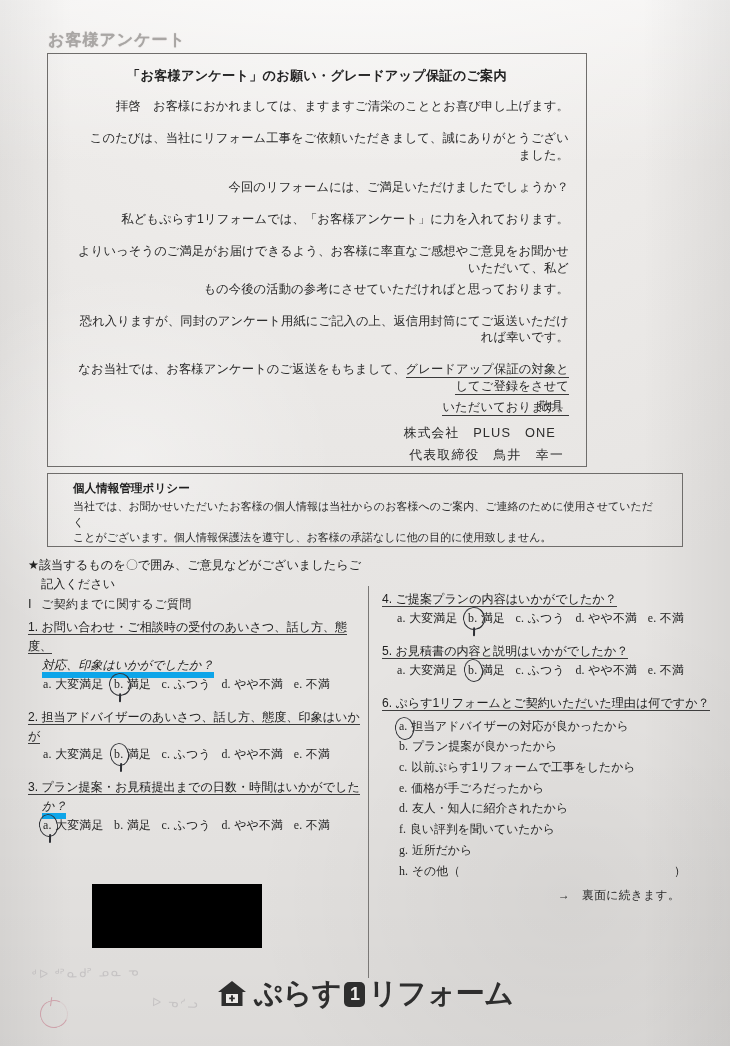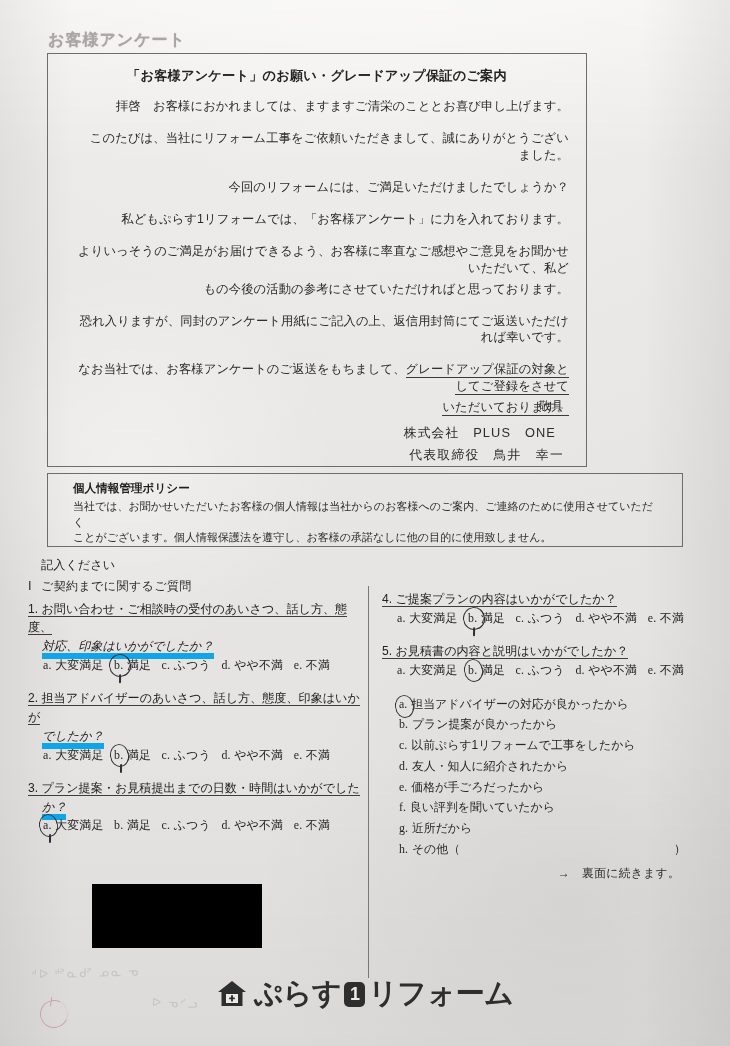--- a/index.html
+++ b/index.html
@@ -184,20 +184,21 @@
     <div class="privacy-body">当社では、お聞かせいただいたお客様の個人情報は当社からのお客様へのご案内、ご連絡のために使用させていただく</div>
     <div class="privacy-body">ことがございます。個人情報保護法を遵守し、お客様の承諾なしに他の目的に使用致しません。</div>
   </div>
 
   <div class="survey">
     <div class="divider"></div>
 
     <div class="col-left">
 
       <div class="star-line">
+        <span>★該当するものを〇で囲み、ご意見などがございましたらご</span>
         <span class="l2">記入ください</span>
       </div>
 
       <div class="sec-head">
         <span class="num">Ⅰ</span><span>ご契約までに関するご質問</span>
       </div>
 
       <div class="q-block">
         <div class="q">
           <span class="qline"><span>1.</span> <span>お問い合わせ・ご相談時の受付のあいさつ、話し方、態度、</span></span>
@@ -208,21 +209,20 @@
           <span class="o"><span class="pen-circle tail"></span><span class="k">b.</span> <span>満足</span></span>
           <span class="o"><span class="k">c.</span> <span>ふつう</span></span>
           <span class="o"><span class="k">d.</span> <span>やや不満</span></span>
           <span class="o"><span class="k">e.</span> <span>不満</span></span>
         </div>
       </div>
 
       <div class="q-block">
         <div class="q">
           <span class="qline"><span>2.</span> <span>担当アドバイザーのあいさつ、話し方、態度、印象はいかが</span></span>
-          <span class="qline2"><span>でしたか？</span></span>
         </div>
         <div class="opts">
           <span class="o"><span class="k">a.</span> <span>大変満足</span></span>
           <span class="o"><span class="pen-circle tail w2"></span><span class="k">b.</span> <span>満足</span></span>
           <span class="o"><span class="k">c.</span> <span>ふつう</span></span>
           <span class="o"><span class="k">d.</span> <span>やや不満</span></span>
           <span class="o"><span class="k">e.</span> <span>不満</span></span>
         </div>
       </div>
 
@@ -264,26 +264,29 @@
         <div class="opts">
           <span class="o"><span class="k">a.</span> <span>大変満足</span></span>
           <span class="o"><span class="pen-circle w2"></span><span class="k">b.</span> <span>満足</span></span>
           <span class="o"><span class="k">c.</span> <span>ふつう</span></span>
           <span class="o"><span class="k">d.</span> <span>やや不満</span></span>
           <span class="o"><span class="k">e.</span> <span>不満</span></span>
         </div>
       </div>
 
       <div class="q-block tight">
+        <div class="q">
+          <span class="qline"><span>6.</span> <span>ぷらす1リフォームとご契約いただいた理由は何ですか？</span></span>
+        </div>
         <div class="sub-opts">
           <div class="sub-opt"><span class="pen-circle w2" style="left:-4px;top:1px;"></span><span class="k">a.</span><span>担当アドバイザーの対応が良かったから</span></div>
           <div class="sub-opt"><span class="k">b.</span><span>プラン提案が良かったから</span></div>
           <div class="sub-opt"><span class="k">c.</span><span>以前ぷらす1リフォームで工事をしたから</span></div>
+          <div class="sub-opt"><span class="k">e.</span><span>価格が手ごろだったから</span></div>
           <div class="sub-opt"><span class="k">d.</span><span>友人・知人に紹介されたから</span></div>
-          <div class="sub-opt"><span class="k">e.</span><span>価格が手ごろだったから</span></div>
           <div class="sub-opt"><span class="k">f.</span><span>良い評判を聞いていたから</span></div>
           <div class="sub-opt"><span class="k">g.</span><span>近所だから</span></div>
           <div class="sub-opt"><span class="k">h.</span><span>その他（　　　　　　　　　　　　　　　　　　）</span></div>
         </div>
         <div class="note-next">→　裏面に続きます。</div>
       </div>
 
     </div>
   </div>
 

